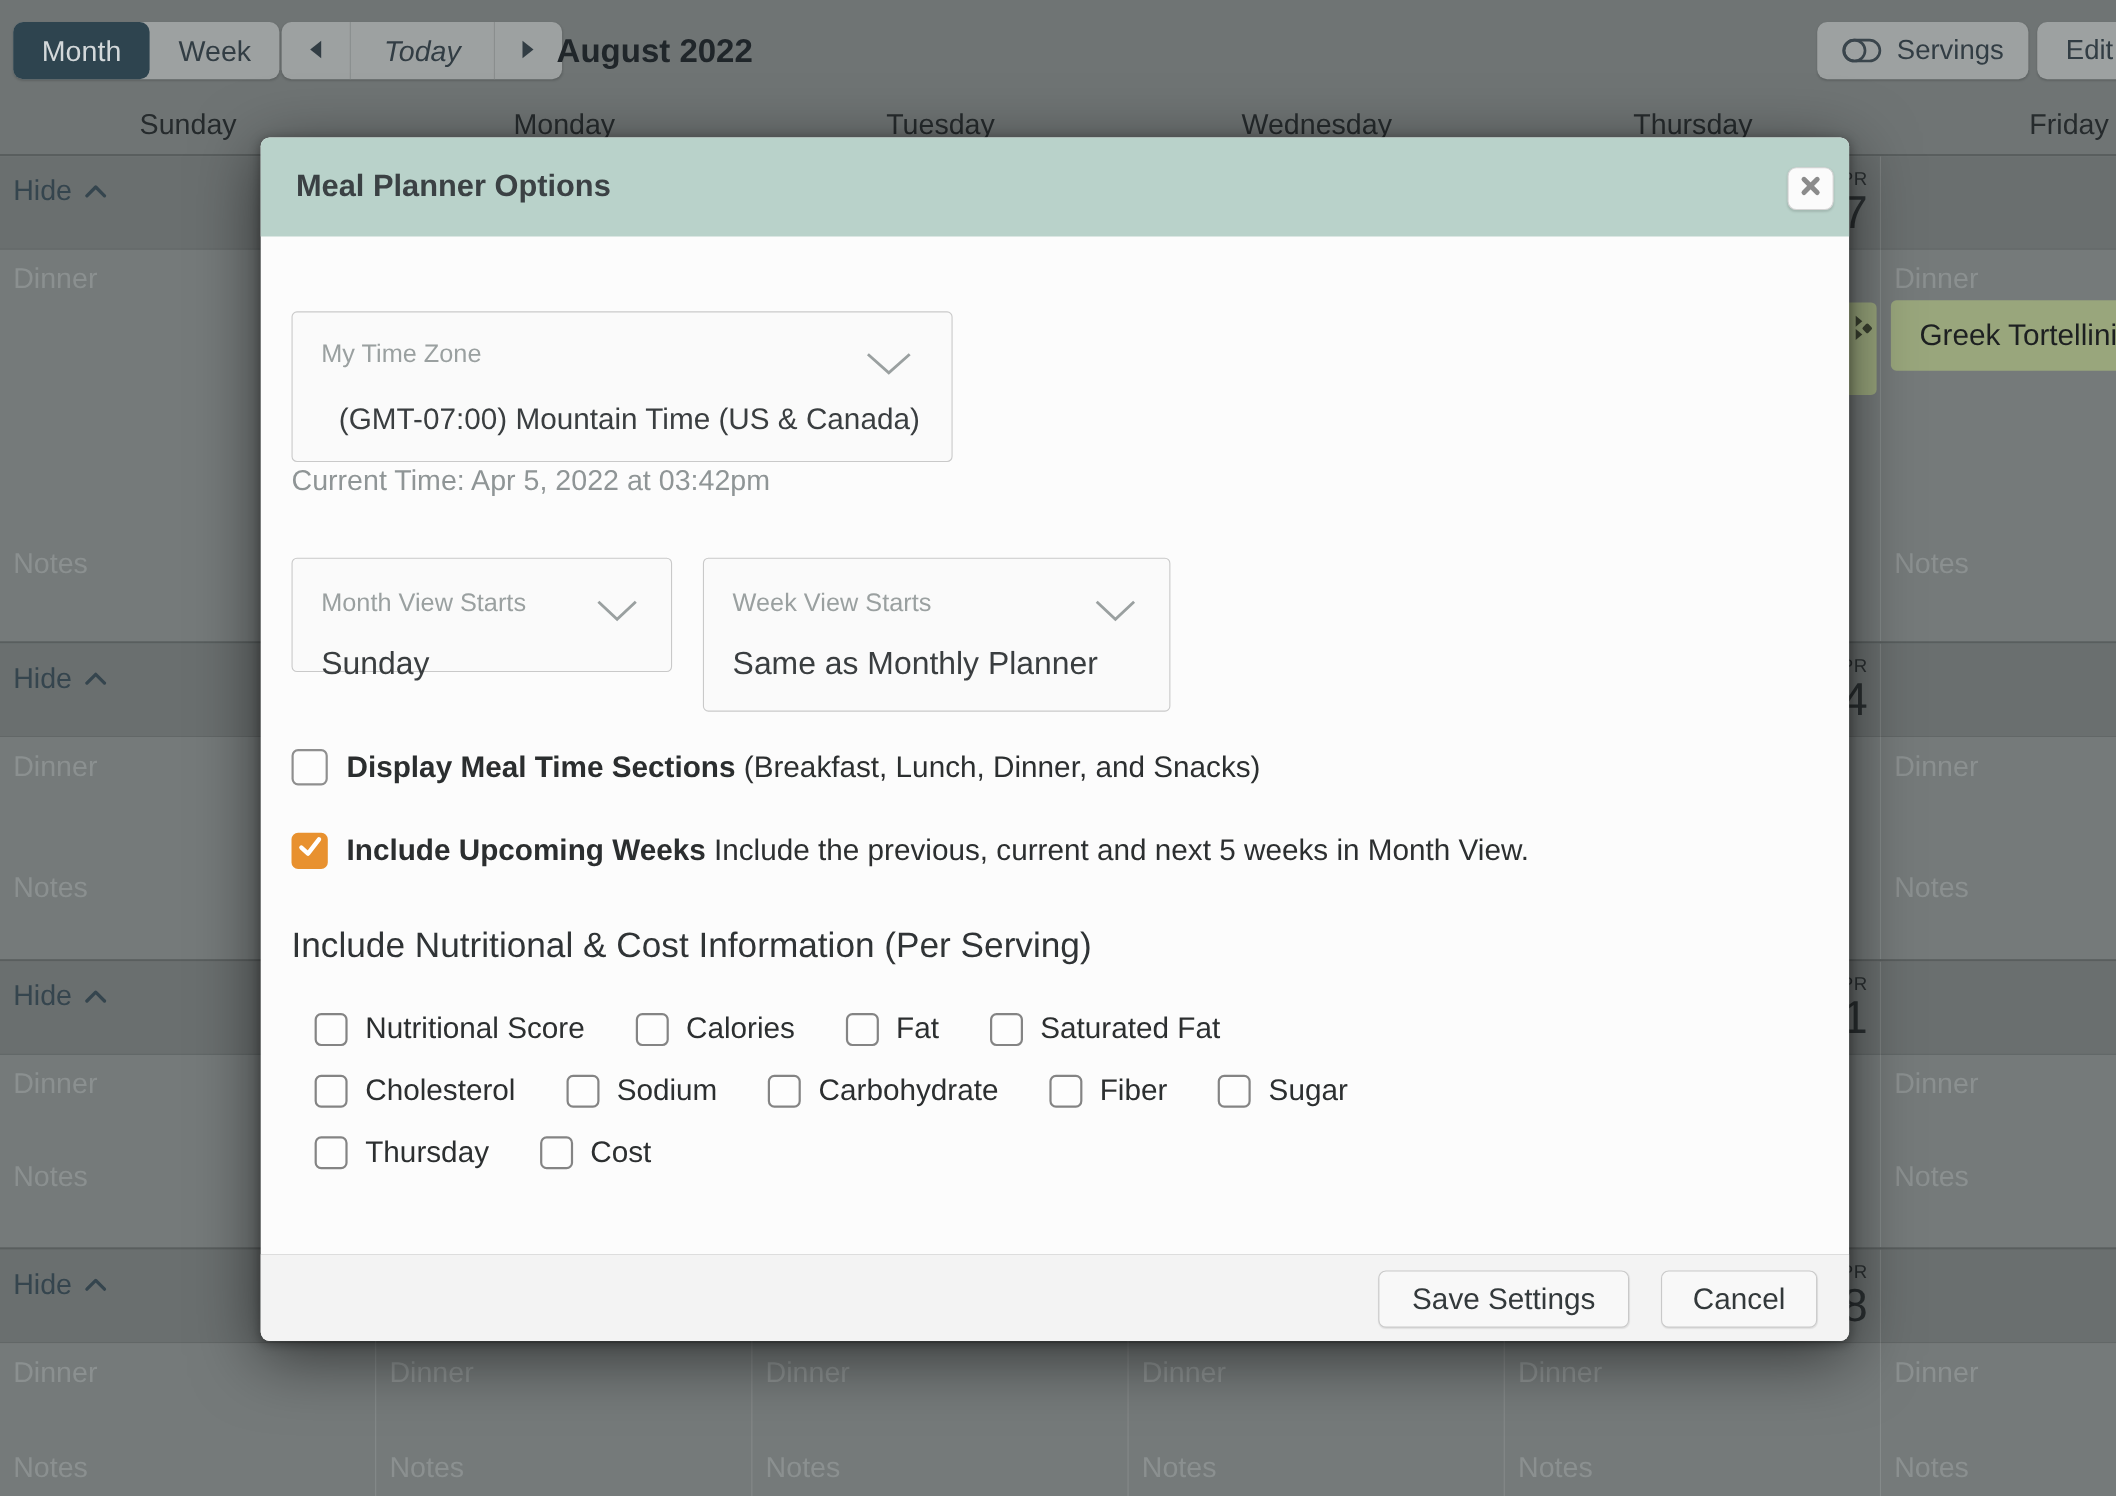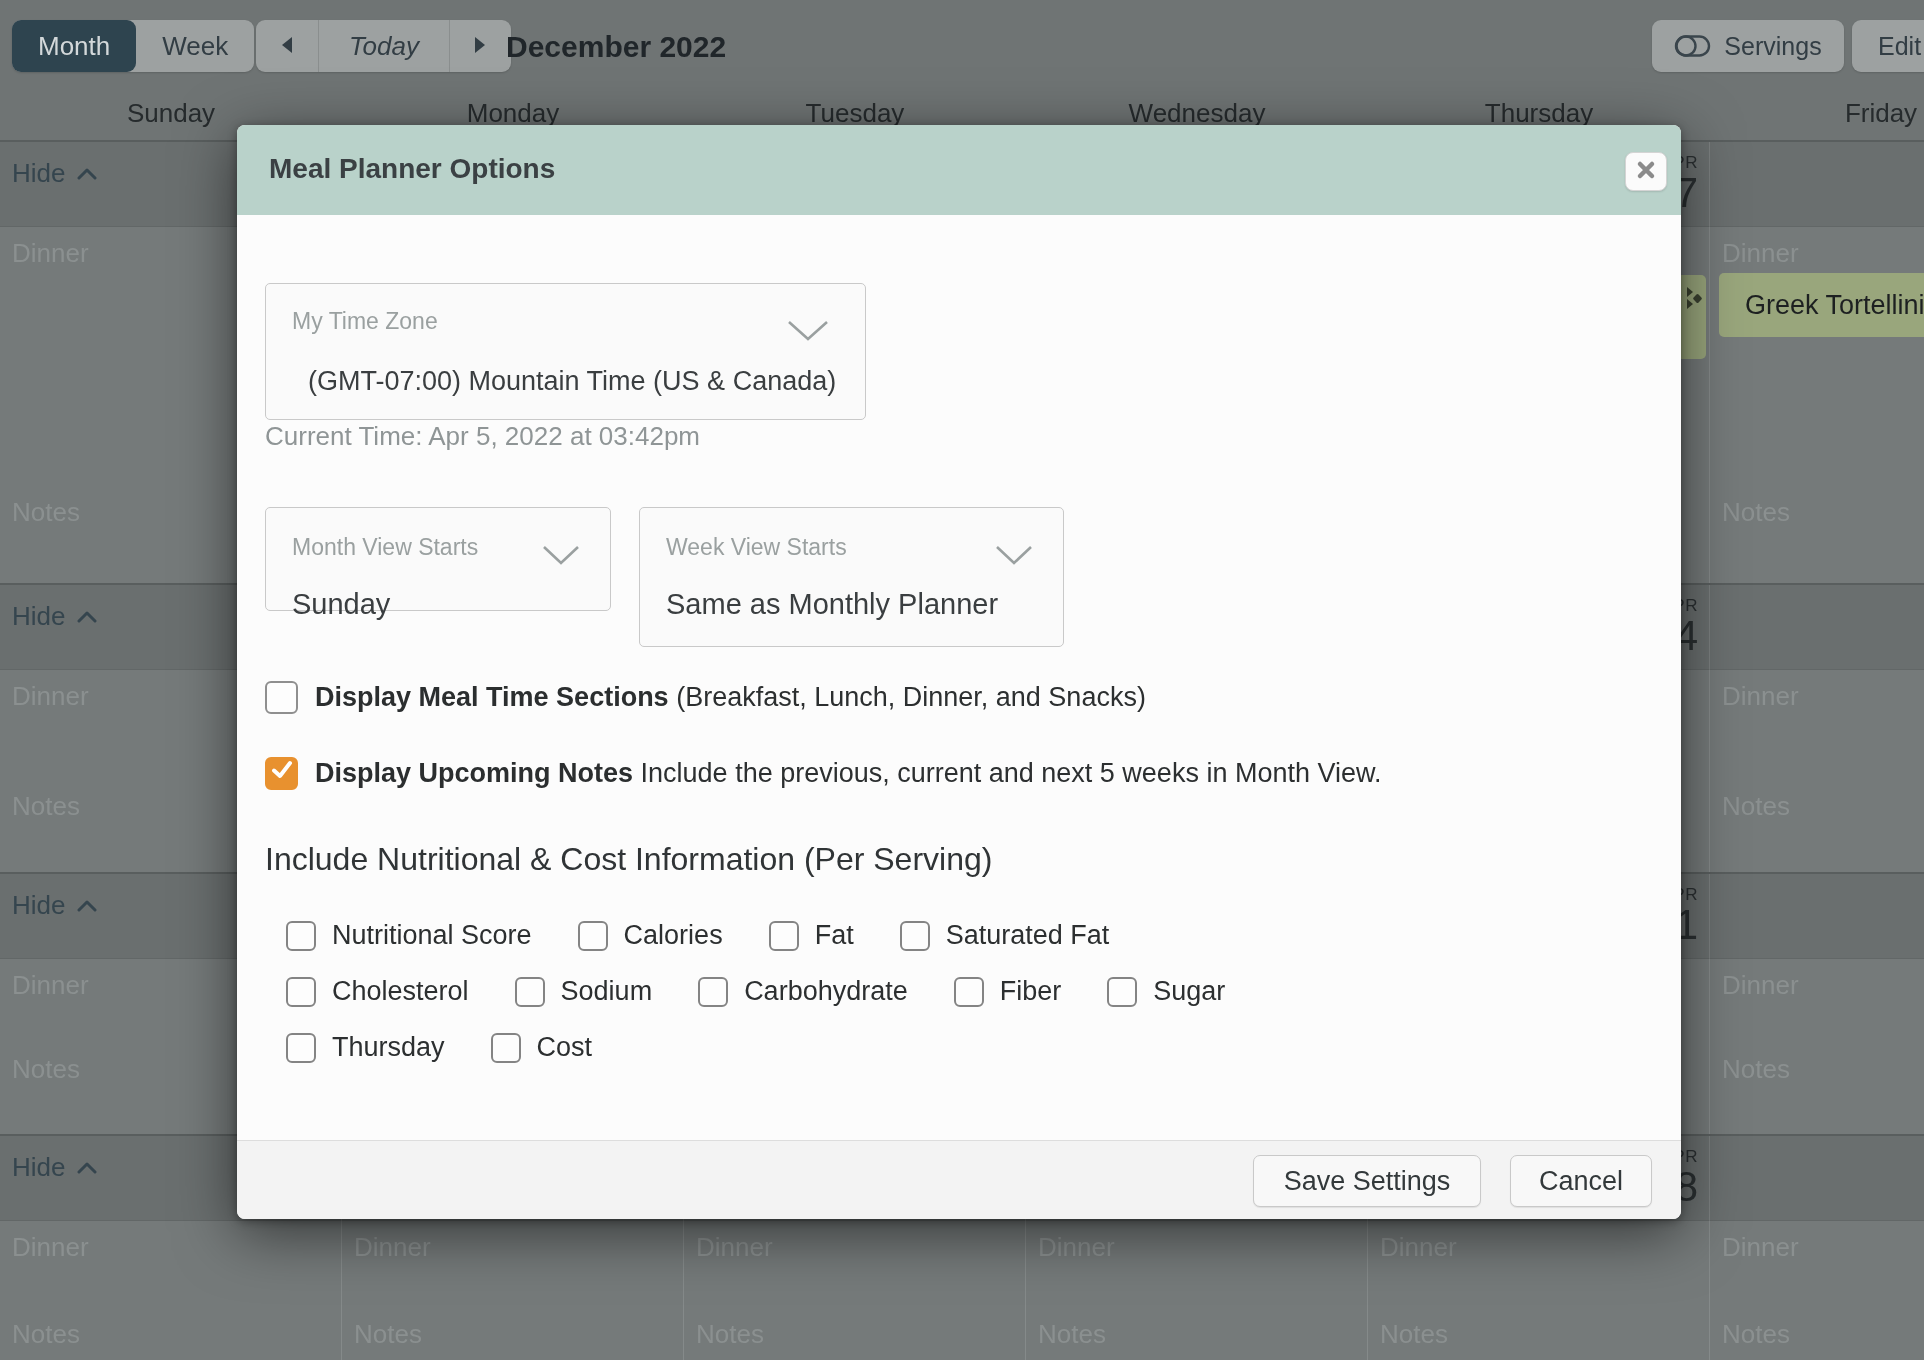--- a/index.html
+++ b/index.html
@@ -91,21 +91,21 @@
             <path d="M13 2 L3 10 L13 18 Z" fill="#323d44"></path>
           </svg></span>
     </div>
     <div class="nav-btn nav-today">Today</div>
     <div class="nav-btn nav-arrow">
       <span><svg width="16" height="20" viewBox="0 0 16 20">
             <path d="M3 2 L13 10 L3 18 Z" fill="#323d44"></path>
           </svg></span>
     </div>
   </div>
-  <div class="cal-title">December 2022</div>
+  <div class="cal-title">August 2022</div>
   <div class="tool-btn btn-servings">
     <span style="display:flex">
       <svg width="38" height="28" viewBox="0 0 38 28" fill="none">
         <rect x="2" y="4.5" width="33" height="19" rx="9.5" stroke="#3a454c" stroke-width="2.4"></rect>
         <circle cx="12" cy="14" r="9.5" stroke="#3a454c" stroke-width="2.4"></circle>
       </svg>
     </span>
     <span>Servings</span>
   </div>
   <div class="tool-btn btn-edit">
@@ -340,21 +340,21 @@
   </div>
 
   <div class="cb-row cb-weeks">
     <div class="cb-box checked">
       <span>
         <svg width="24" height="24" viewBox="0 0 24 24">
             <path d="M4 12.5 L10 18 L20 5" stroke="#ffffff" stroke-width="4" fill="none" stroke-linecap="round" stroke-linejoin="round"></path>
           </svg>
       </span>
     </div>
-    <div class="cb-text"><b>Display Upcoming Notes</b><span>  Include the previous, current and next 5 weeks in Month View.</span></div>
+    <div class="cb-text"><b>Include Upcoming Weeks</b><span>  Include the previous, current and next 5 weeks in Month View.</span></div>
   </div>
 
   <div class="nutri-heading">Include Nutritional &amp; Cost Information (Per Serving)</div>
   <div id="nutri-rows">
       <div class="nutri-row" style="top: 795px;">
         <div class="nutri-item">
           <div class="nutri-box"></div>
           <span>Nutritional Score</span>
         </div>
         <div class="nutri-item">

